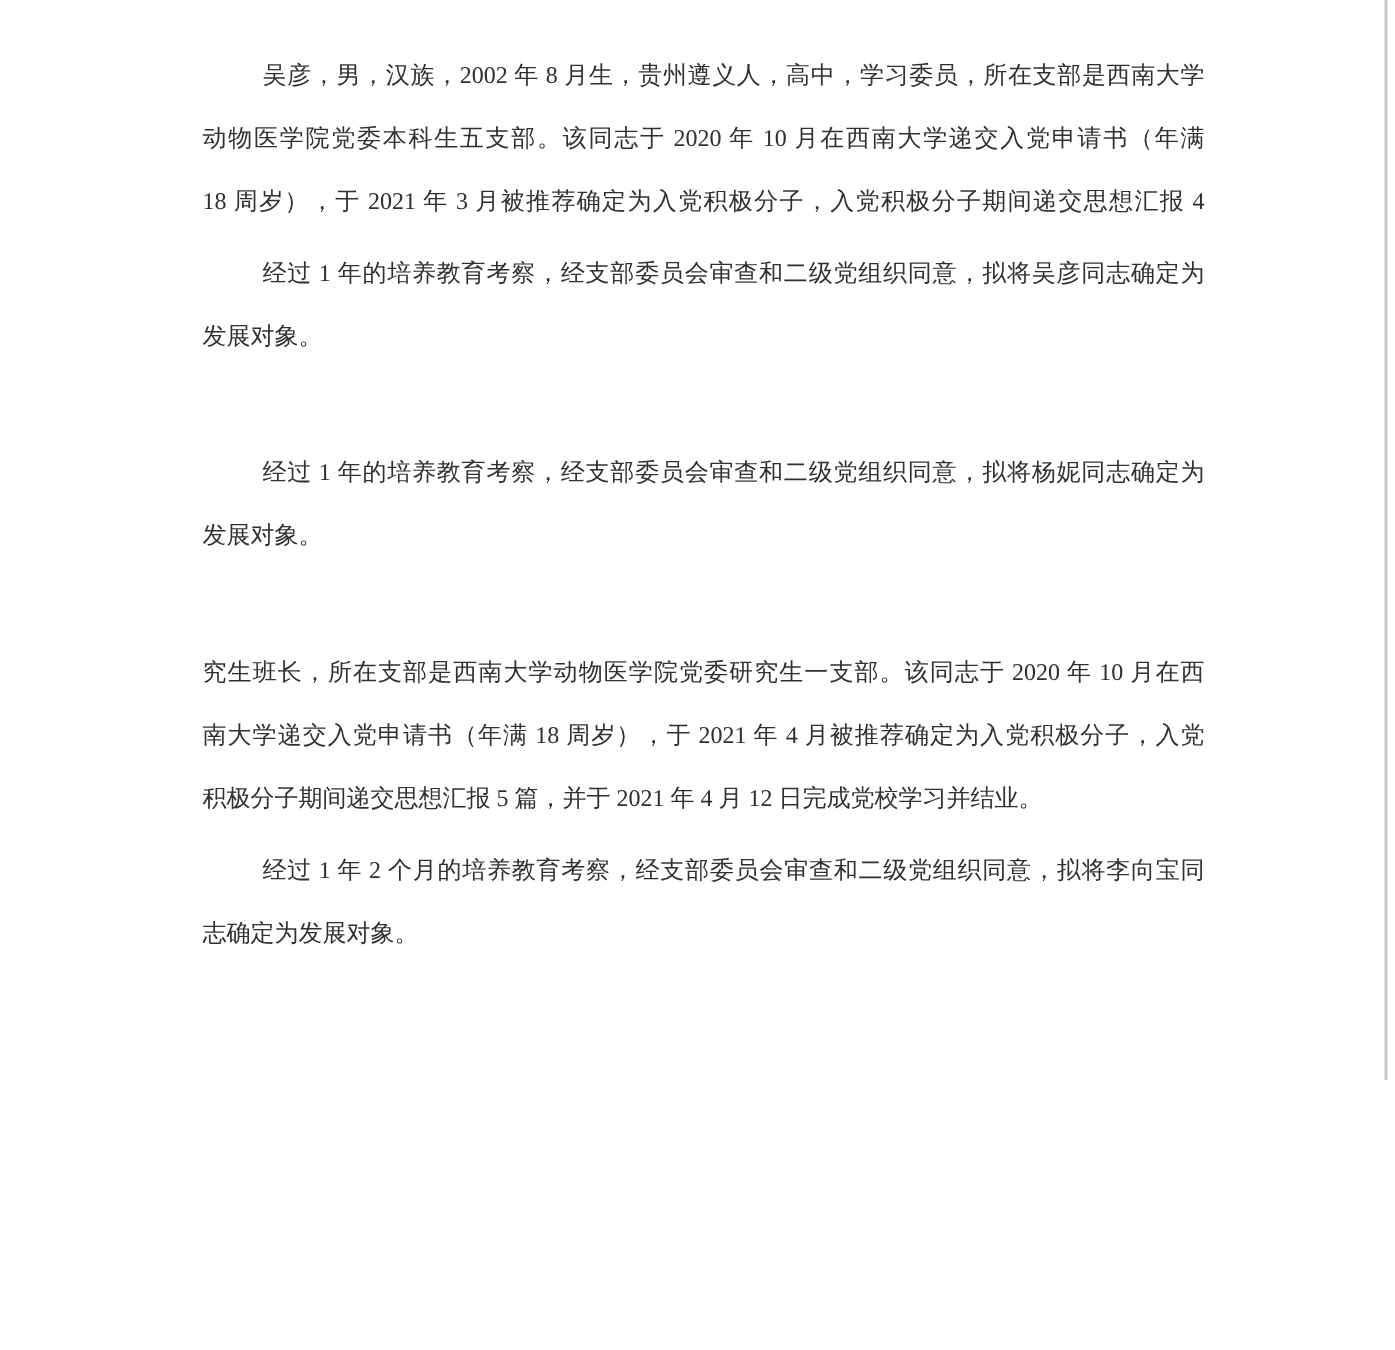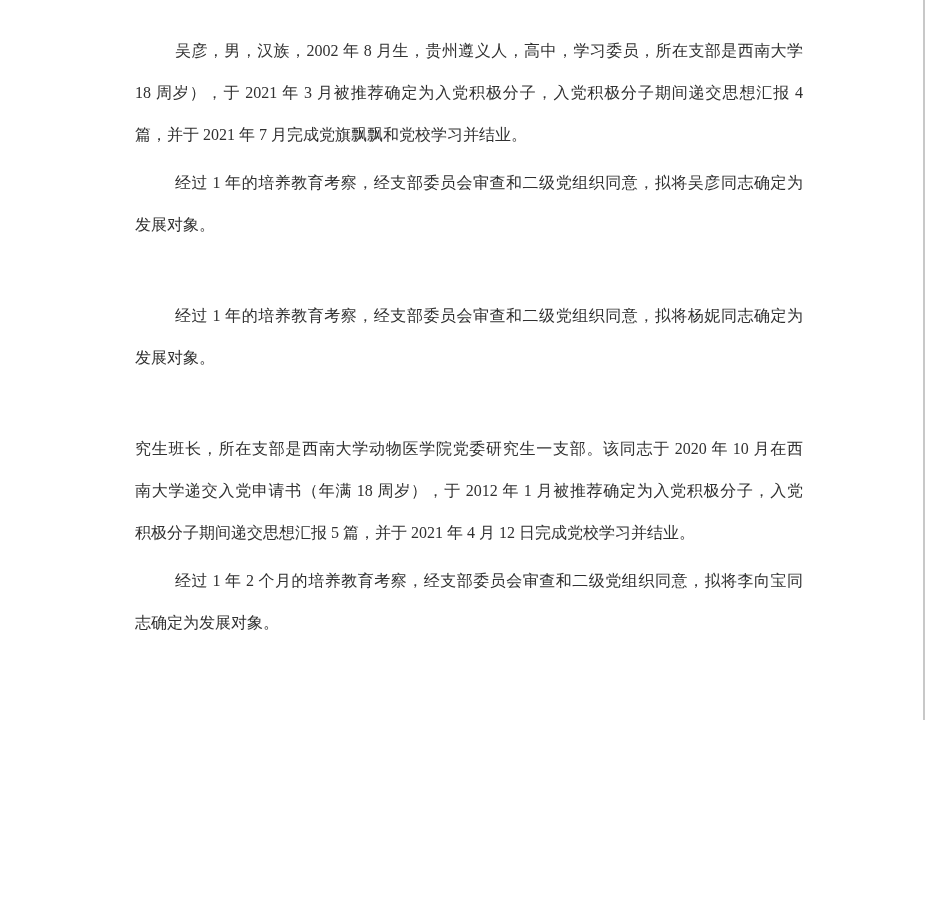--- a/index.html
+++ b/index.html
@@ -62,42 +62,42 @@
 </head>
 <body>
 
 <div id="screen">
 
   <div id="text-column">
 
     <div class="section">
       <div class="para">
         <span class="line first">吴彦，男，汉族，2002 年 8 月生，贵州遵义人，高中，学习委员，所在支部是西南大学</span>
+        <span class="line">动物医学院党委本科生五支部。该同志于 2020 年 10 月在西南大学递交入党申请书（年满</span>
         <span class="line">18 周岁），于 2021 年 3 月被推荐确定为入党积极分子，入党积极分子期间递交思想汇报 4</span>
-        <span class="line last">篇，并于 2021 年 7 月完成党旗飘飘和党校学习并结业。</span>
       </div>
       <div class="para">
         <span class="line first">经过 1 年的培养教育考察，经支部委员会审查和二级党组织同意，拟将吴彦同志确定为</span>
         <span class="line last">发展对象。</span>
       </div>
     </div>
 
     <div class="section">
       <div class="para">
       </div>
       <div class="para">
         <span class="line first">经过 1 年的培养教育考察，经支部委员会审查和二级党组织同意，拟将杨妮同志确定为</span>
         <span class="line last">发展对象。</span>
       </div>
     </div>
 
     <div class="section">
       <div class="para">
         <span class="line">究生班长，所在支部是西南大学动物医学院党委研究生一支部。该同志于 2020 年 10 月在西</span>
-        <span class="line">南大学递交入党申请书（年满 18 周岁），于 2012 年 1 月被推荐确定为入党积极分子，入党</span>
+        <span class="line">南大学递交入党申请书（年满 18 周岁），于 2021 年 4 月被推荐确定为入党积极分子，入党</span>
         <span class="line last">积极分子期间递交思想汇报 5 篇，并于 2021 年 4 月 12 日完成党校学习并结业。</span>
       </div>
       <div class="para">
         <span class="line first">经过 1 年 2 个月的培养教育考察，经支部委员会审查和二级党组织同意，拟将李向宝同</span>
         <span class="line last">志确定为发展对象。</span>
       </div>
     </div>
 
   </div>
 

